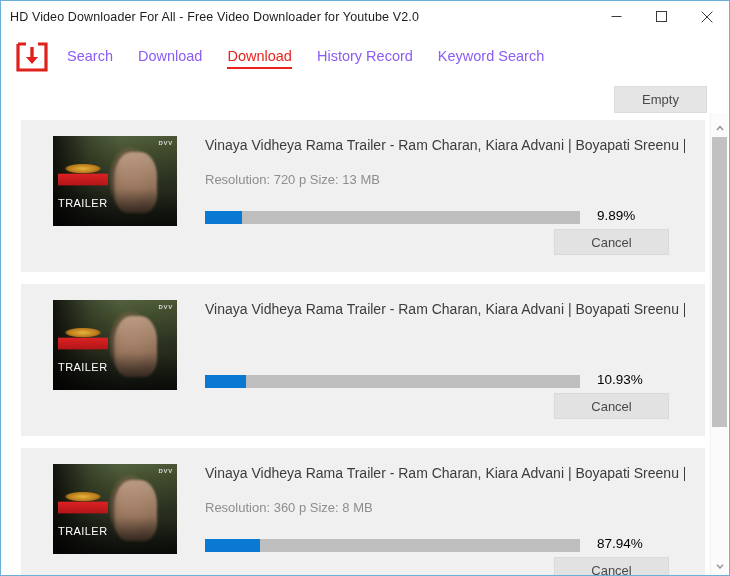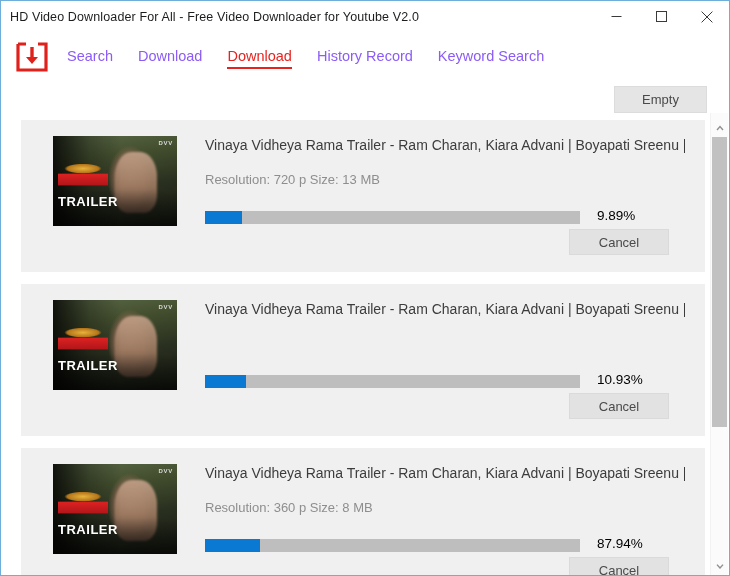--- a/index.html
+++ b/index.html
@@ -176,22 +176,22 @@
     height: 30px;
     background:
       radial-gradient(ellipse 26px 7px at 50% 22%, #e8b33c 0%, #b5761a 60%, rgba(0,0,0,0) 72%),
       linear-gradient(180deg, rgba(0,0,0,0) 38%, #d22 39%, #b3161a 76%, rgba(0,0,0,0) 80%);
     filter: blur(.4px);
   }
   .thumb .trailer {
     position: absolute;
     left: 5px;
     bottom: 17px;
-    font-size: 13px;
-    font-weight: bold;
+    font-size: 11px;
+    font-weight: normal;
     color: #ffffff;
     letter-spacing: .04em;
     font-family: "Liberation Sans", sans-serif;
   }
   .thumb .wm {
     position: absolute;
     right: 4px;
     top: 4px;
     font-size: 6px;
     font-weight: bold;
@@ -248,21 +248,21 @@
     top: 0px;
     font-size: 13.5px;
     color: #000000;
     white-space: nowrap;
     text-align: right;
   }
   .cancel-btn {
     position: absolute;
     right: 36px;
     bottom: 17px;
-    width: 100px;
+    width: 115px;
     height: 26px;
     background: #e2e2e2;
     border: 1px solid #dadada;
     color: #4a4a4a;
     font-size: 13px;
     display: flex;
     align-items: center;
     justify-content: center;
     box-sizing: border-box;
   }

